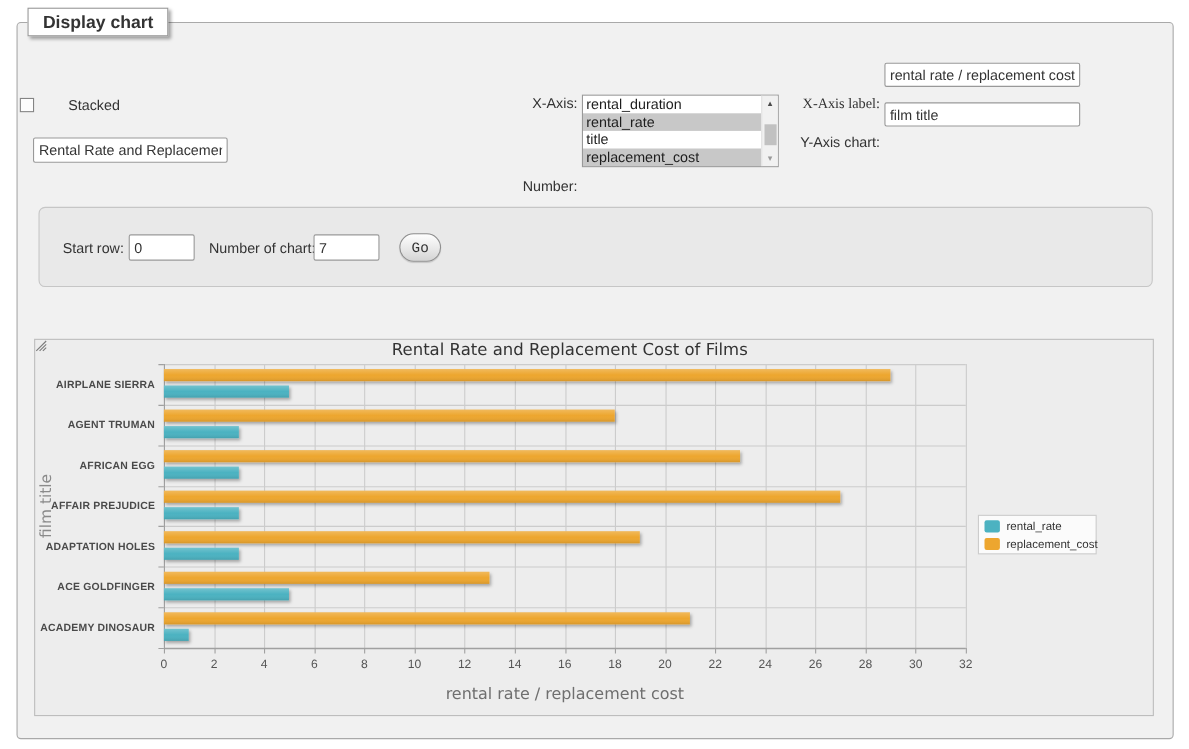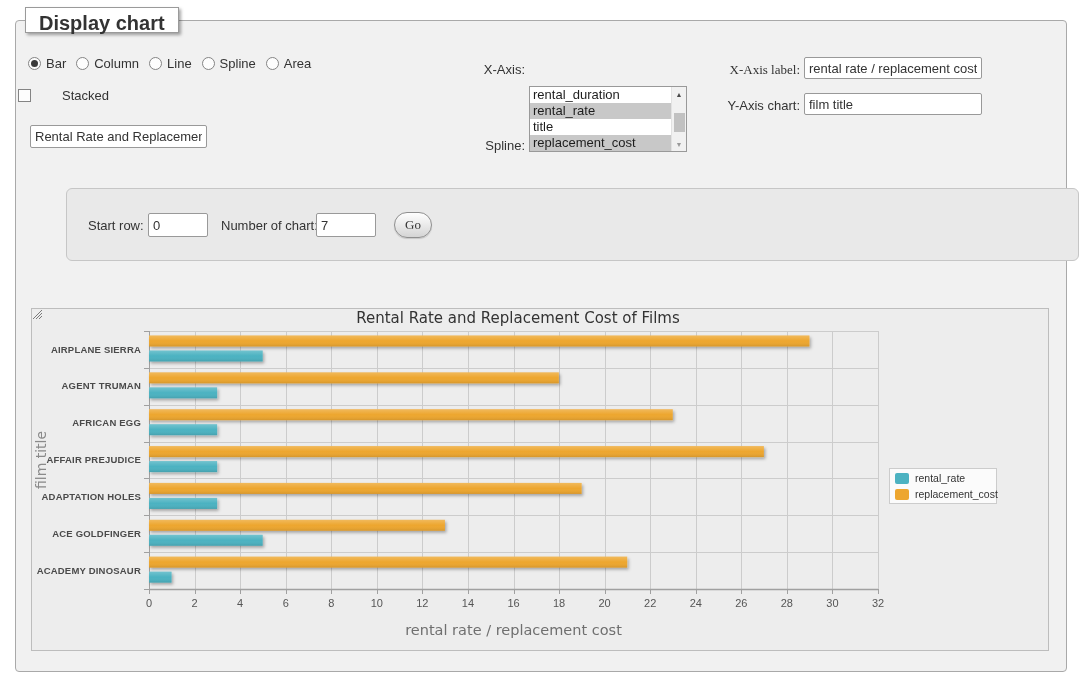--- a/index.html
+++ b/index.html
@@ -4,122 +4,100 @@
 <style>
   * { box-sizing: border-box; }
   html,body { margin:0; padding:0; background:#fff; }
   body { font-family:"Liberation Sans", sans-serif; }
   .page { position:relative; width:1081px; height:681px; background:#fff; overflow:hidden; }
 
   .main-fieldset { position:absolute; left:15px; top:20px; width:1052px; height:652px;
     background:#f1f1f1; border:1px solid #a9a9a9; border-radius:4px; }
   .legendbox { position:absolute; left:25px; top:7px; height:26px; padding:4px 13px 0 13px;
     background:#fff; border:1px solid #9a9a9a; box-shadow:2px 2px 3px rgba(0,0,0,.35);
-    font-weight:bold; font-size:20px; color:#333; z-index:3; }
+    font-weight:bold; font-size:16px; color:#333; z-index:3; }
 
   .lbl { font-size:13px; color:#333; }
 
   .radio-row { position:absolute; left:28px; top:56px; display:flex; align-items:center; z-index:2; }
   .radio-item { display:flex; align-items:center; margin-right:10px; cursor:default; }
   .radio { width:13px; height:13px; border-radius:50%; border:1px solid #848484; background:#fdfdfd;
     display:inline-block; margin-right:5px; position:relative; }
   .radio.checked::after { content:""; position:absolute; left:2px; top:2px; right:2px; bottom:2px;
     background:#3b3b3b; border-radius:50%; }
 
   .check-row { position:absolute; left:18px; top:88px; display:flex; align-items:center; z-index:2;gap:25px; }
   .checkbox { width:13px; height:13px; border:1px solid #848484; background:#fdfdfd; margin-right:6px; }
 
   input.txt { position:absolute; height:23px; border:1px solid #999; border-radius:2px;
     background:#fff; color:#333; font-size:13px; font-family:"Liberation Sans",sans-serif;
     padding:0 4px; z-index:2; }
   #chart-title-input { left:30px; top:125px; width:177px; }
   #x-axis-label-input { left:804px; top:57px; width:178px; height:22px; }
   #y-axis-label-input { left:804px; top:93px; width:178px; height:22px; }
 
-  .flabel { position:absolute; text-align:right; z-index:2; }
+  .flabel { position:absolute; text-align:right; z-index:2;margin-top:24px; }
   #x-axis-caption   { left:420px; top:62px;  width:105px; }
   #series-caption   { left:420px; top:138px; width:105px; }
   #x-axis-lab-caption { left:700px; top:62px; width:100px;font-family:Liberation Serif, serif; }
   #y-axis-lab-caption { left:700px; top:98px; width:100px; }
 
   .selectbox { position:absolute; left:529px; top:57px; width:152px; height:22px;
     background:#fff; border:1px solid #b5b5b5; border-radius:3px; display:flex; align-items:center;
     font-size:13px; color:#222; padding:0 5px; z-index:2; }
   .selectbox .arrow { margin-left:auto; font-size:9px; color:#222; padding-right:2px; }
 
-  .listbox { position:absolute; left:529px; top:86px; width:158px; height:66px;
+  .listbox { position:absolute; left:529px; top:86px; width:179px; height:66px;
     background:#fff; border:1px solid #999; display:flex; z-index:2; }
   .options { flex:1; overflow:hidden; }
   .option { height:16px; line-height:16px; font-size:13px; color:#1d1d1d; padding-left:3px; white-space:nowrap; }
   .option.selected { background:#c8c8c8; }
   .scrollbar { width:15px; background:#f1f1f1; border-left:1px solid #e2e2e2; display:flex; flex-direction:column; }
   .sb-btn { height:14px; display:flex; align-items:center; justify-content:center; font-size:7px; color:#4a4a4a; }
   .sb-btn.dim { color:#9a9a9a; }
   .sb-track { flex:1; position:relative; }
   .sb-thumb { position:absolute; left:2px; right:1px; top:12px; height:19px; background:#c1c1c1; }
 
   .row-panel { position:absolute; left:35px; top:188px; width:1013px; height:73px;
-    background:#e9e9e9; border:1px solid #c6c6c6; border-radius:6px; z-index:1;margin-left:31px; }
+    background:#e9e9e9; border:1px solid #c6c6c6; border-radius:6px; z-index:1; }
   .row-panel .flabel2 { position:absolute; font-size:13px; color:#333; }
   #start-row-label { left:21px; top:29px; }
   #num-rows-label { left:154px; top:29px; }
   .row-panel input.txt2 { position:absolute; top:24px; width:60px; height:24px; border:1px solid #999;
     border-radius:2px; background:#fff; color:#333; font-size:13px; font-family:"Liberation Sans",sans-serif; padding:0 4px; }
   #start-row-input { left:81px; }
   #num-rows-input { left:249px; }
   .go-btn { position:absolute; left:327px; top:23px; width:38px; height:26px; border-radius:13px;
     border:1px solid #8f8f8f; background:linear-gradient(#fefefe, #e8e8e8 55%, #d4d4d4);
-    font-size:13px; color:#333; font-family:Liberation Serif, serif;
+    font-size:13px; color:#333; font-family:Liberation Mono, monospace;
     box-shadow:0 1px 1px rgba(0,0,0,.15); }
 
   .chart-box { position:absolute; left:31px; top:308px; width:1018px; height:343px;
     background:#ededed; border:1px solid #bdbdbd; z-index:1; }
   .chart-box svg { position:absolute; left:0; top:0; }
   .grip { position:absolute; right:4px; bottom:5px; width:11px; height:11px; cursor:se-resize; }
 </style>
 </head>
 <body>
 
 <div class="page">
   <div class="main-fieldset"></div>
   <div class="legendbox">Display chart</div>
 
-  <div class="radio-row lbl" id="chart-type-row">
-      <label class="radio-item">
-        <span class="radio checked"></span>
-        <span>Bar</span>
-      </label>
-      <label class="radio-item">
-        <span class="radio"></span>
-        <span>Column</span>
-      </label>
-      <label class="radio-item">
-        <span class="radio"></span>
-        <span>Line</span>
-      </label>
-      <label class="radio-item">
-        <span class="radio"></span>
-        <span>Spline</span>
-      </label>
-      <label class="radio-item">
-        <span class="radio"></span>
-        <span>Area</span>
-      </label>
-    </div>
 
   <div class="check-row lbl">
     <span class="checkbox"></span>
     <span>Stacked</span>
   </div>
 
   <input class="txt" id="chart-title-input" value="Rental Rate and Replacement Cost of Films" style="">
 
   <div class="flabel lbl" id="x-axis-caption">X-Axis:</div>
 
-  <div class="flabel lbl" id="series-caption">Spline:</div>
+  <div class="flabel lbl" id="series-caption">Number:</div>
   <div class="listbox">
     <div class="options" id="series-options">
         <div class="option">rental_duration</div>
         <div class="option selected">rental_rate</div>
         <div class="option">title</div>
         <div class="option selected">replacement_cost</div>
       </div>
     <div class="scrollbar">
       <div class="sb-btn">▲</div>
       <div class="sb-track">

